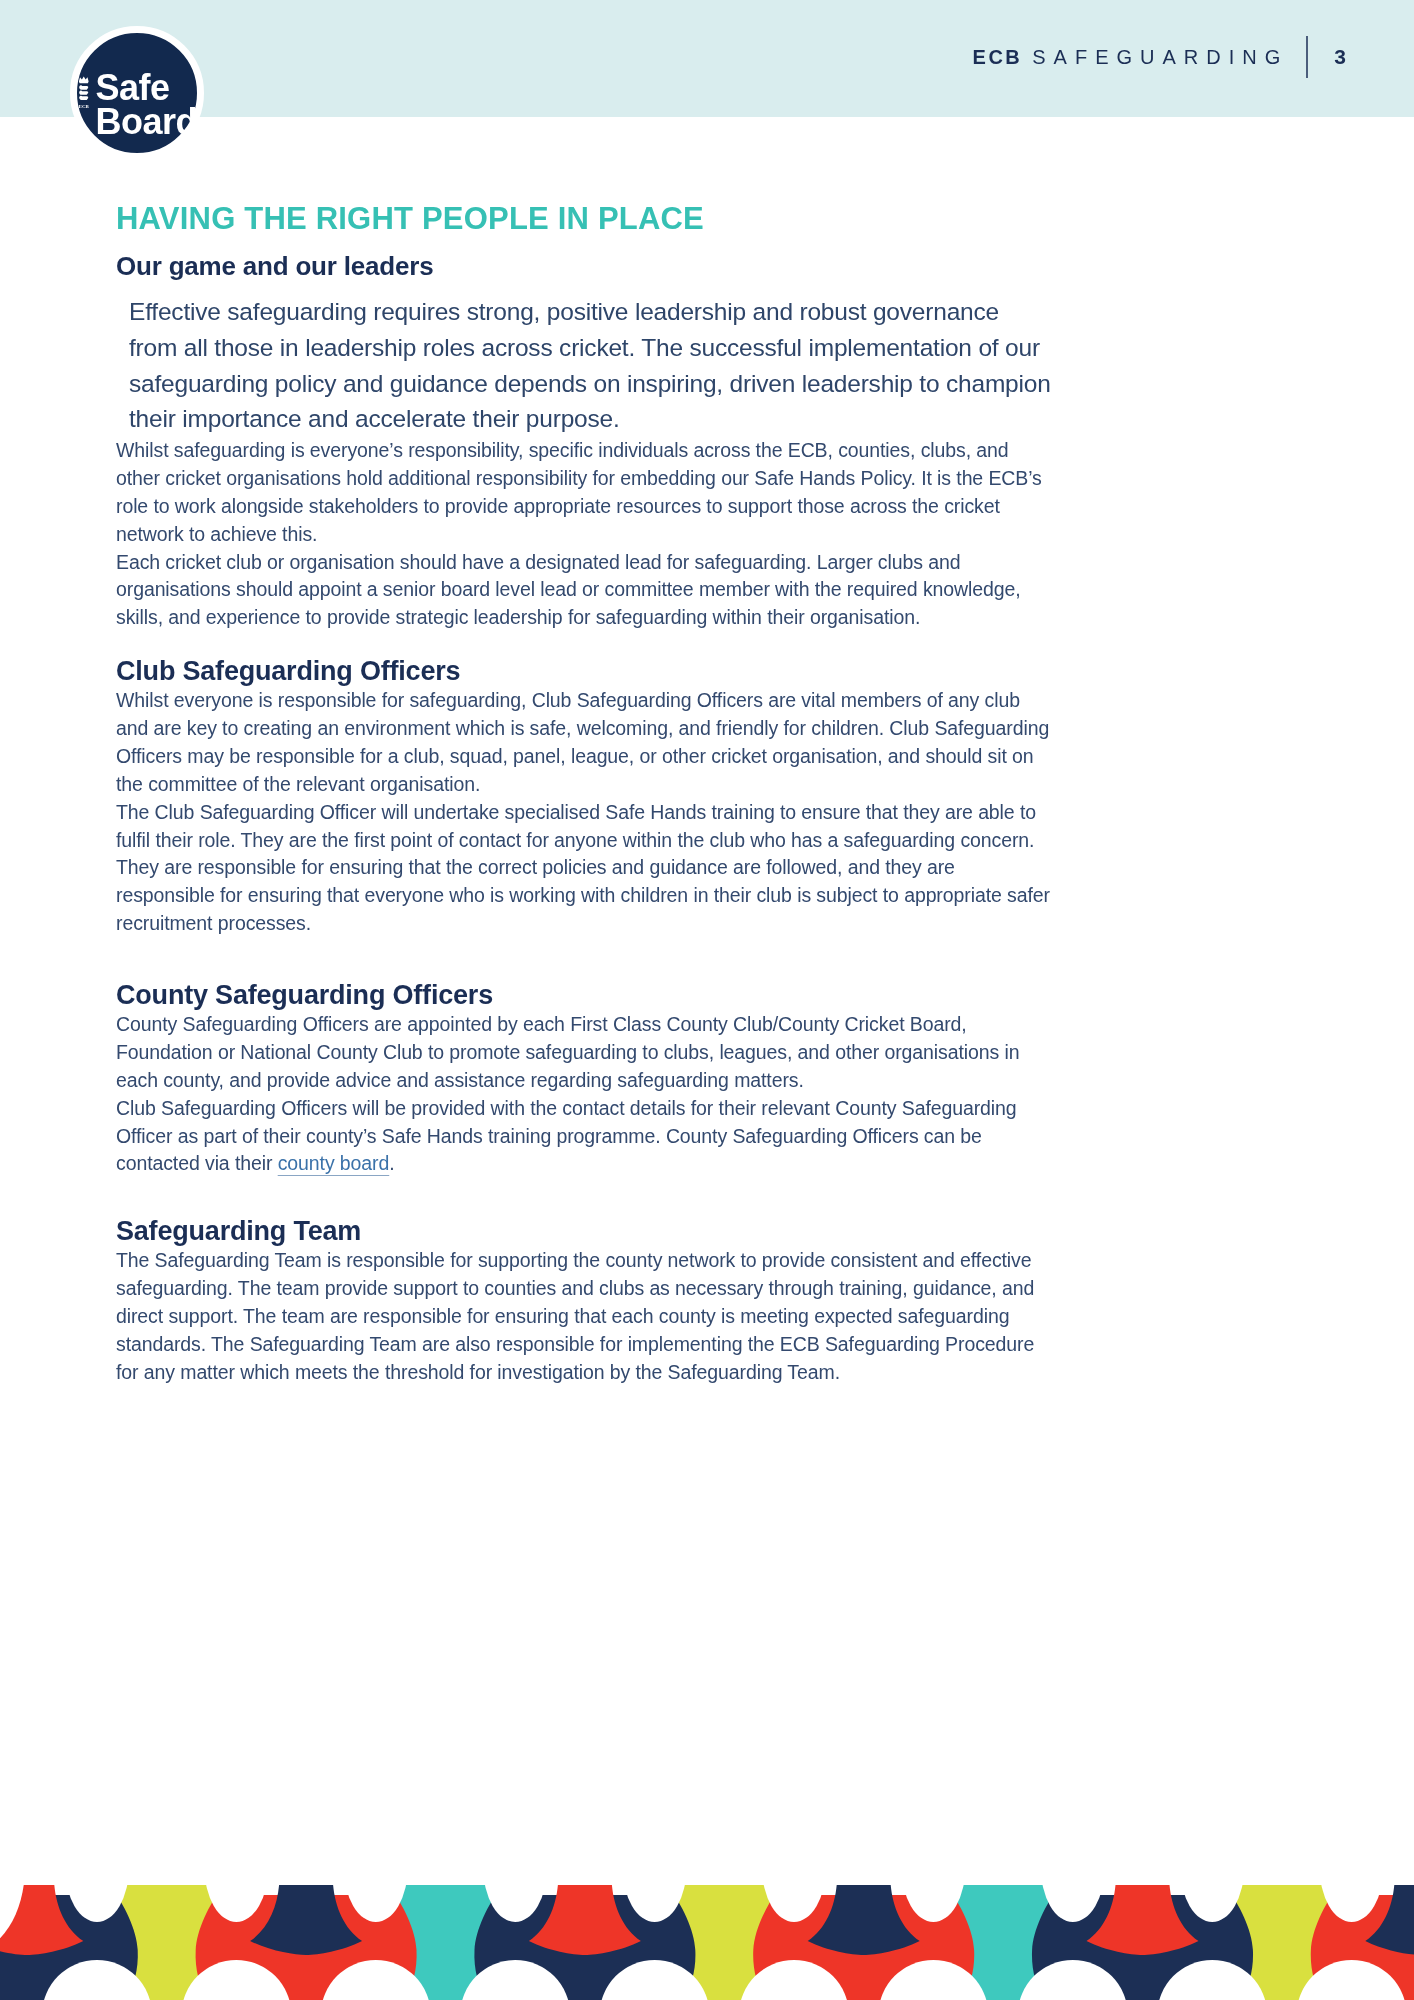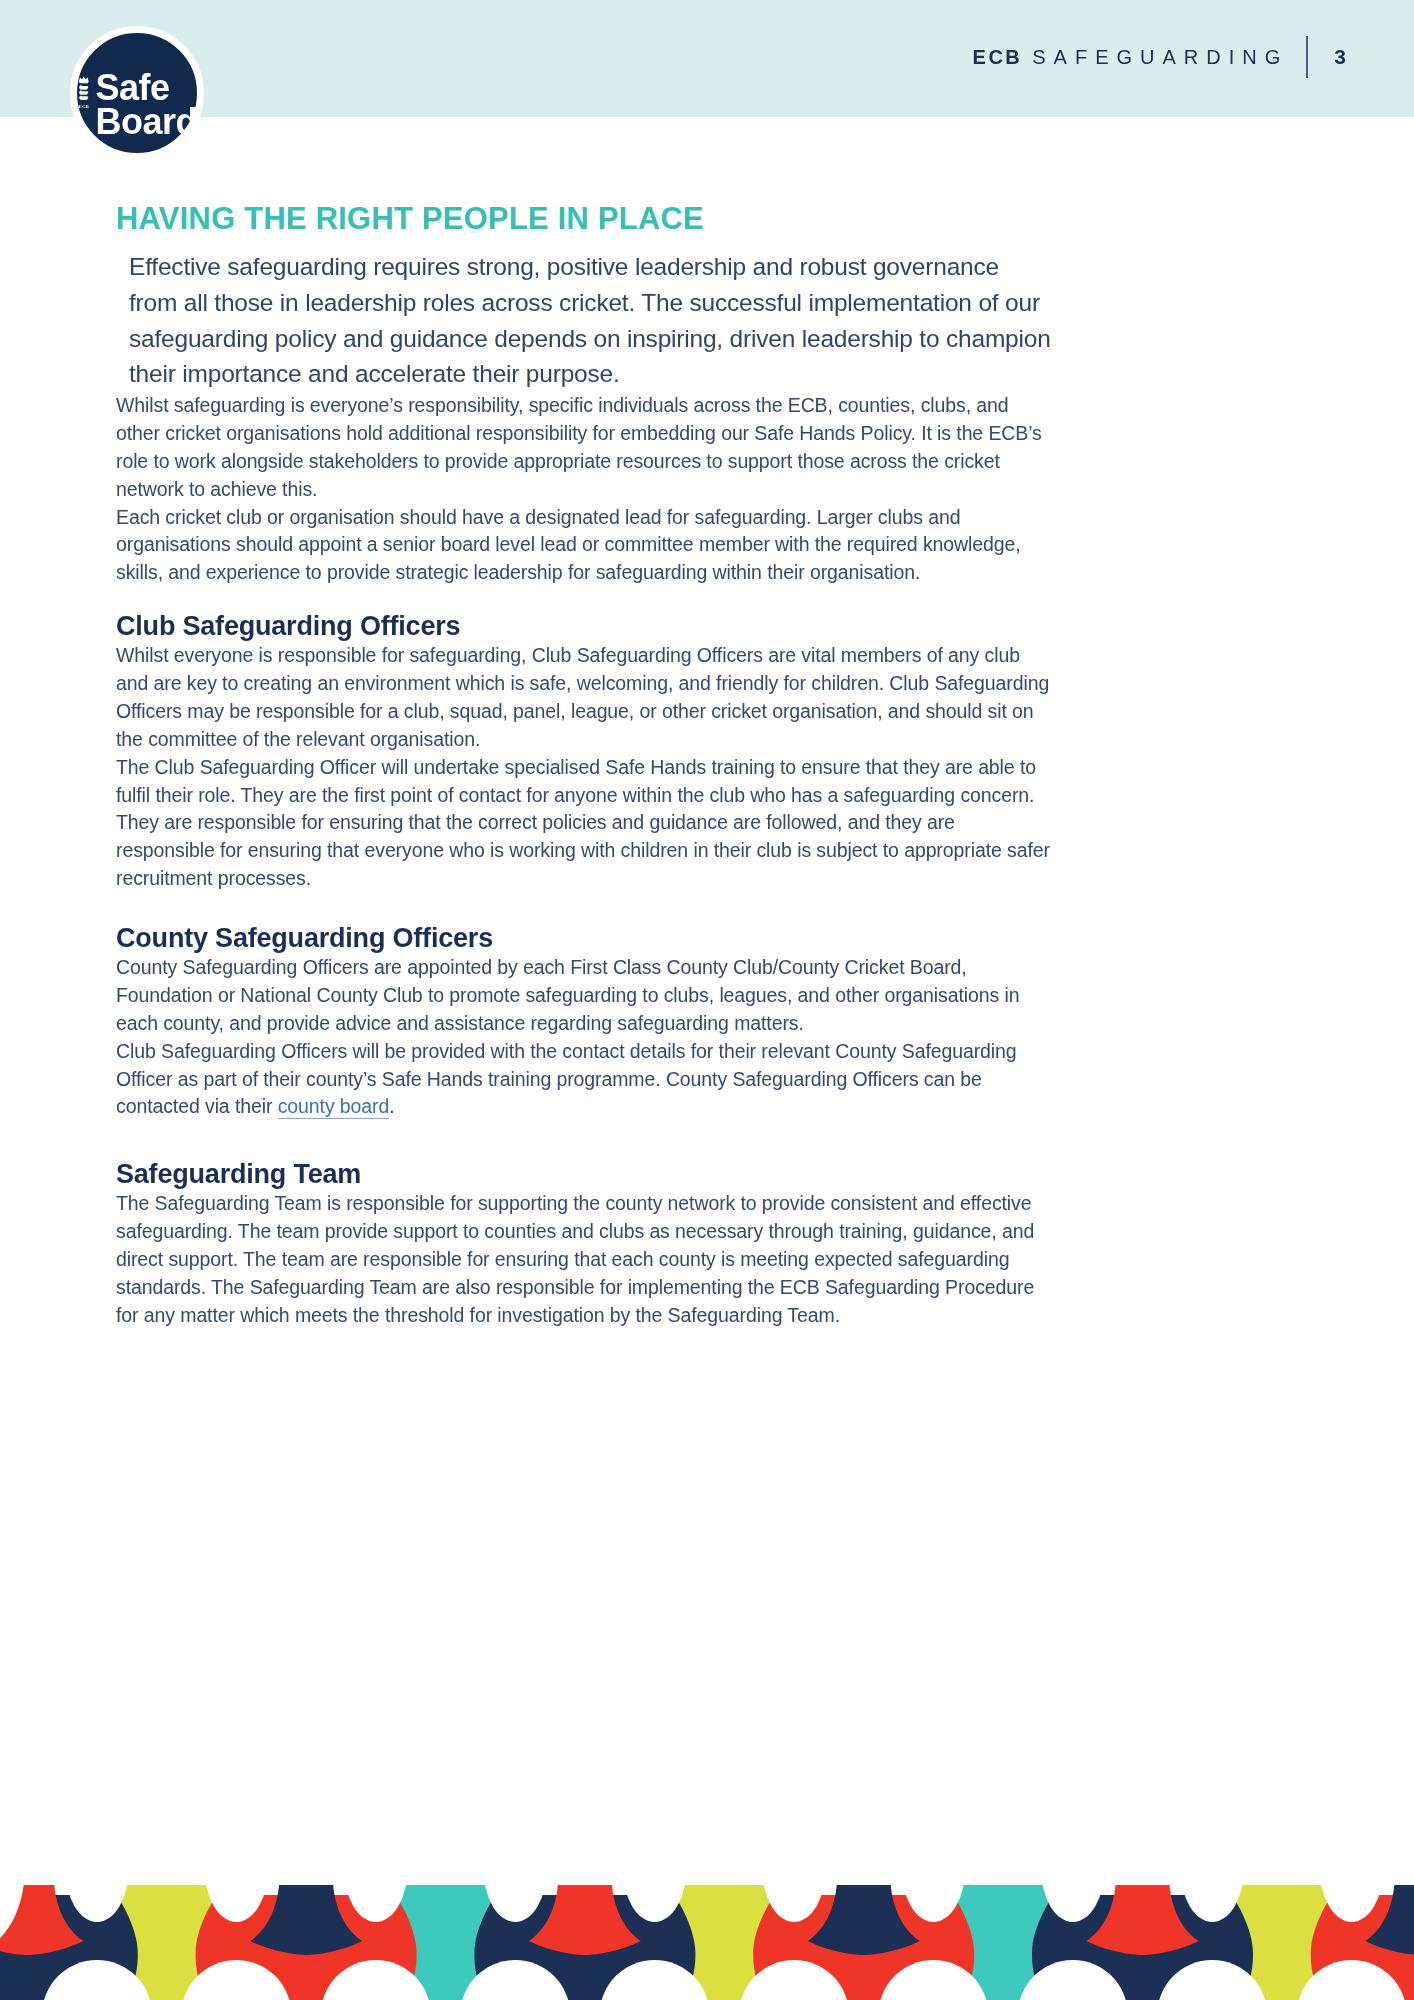--- a/index.html
+++ b/index.html
@@ -43,21 +43,21 @@
   }
   p.body{
     margin:0;font-size:19.5px;line-height:1.43;letter-spacing:-.1px;
     color:var(--body-ink2,#33496e);
   }
   .mt8{margin-top:8px;}
   .gap-big{margin-top:130px;}
   .gap-med{margin-top:48px;}
   .gap-med2{margin-top:52px;}
   .h-mt1{margin-top:24px;}
-  .h-mt2{margin-top:30px;}
+  .h-mt2{margin-top:42px;}
   .h-mt3{margin-top:38px;}
   a.doc-link{
     color:var(--link,#3b72a9);text-decoration:underline;
     text-decoration-color:#8aa6c4;text-underline-offset:5px;text-decoration-thickness:1px;
   }
   
   .footer-pattern{position:absolute;left:0;bottom:0;width:1414px;height:115px;}
   .footer-pattern svg{display:block;}
 </style>
 </head>
@@ -83,20 +83,21 @@
     <text x="18" y="88" text-anchor="middle" font-family="Liberation Serif, serif" font-size="13" font-weight="bold" fill="#fff">ECB</text>
   </svg>
   <div class="logo-text">
     <div>Safe</div>
     <div>Board</div>
   </div>
 </div>
 
 <div class="content">
   <h1 class="h-teal">HAVING THE RIGHT PEOPLE IN PLACE</h1>
+  <h2 class="h-sub">Our game and our leaders</h2>
   <p class="lead">Effective safeguarding requires strong, positive leadership and robust governance from all those in leadership roles across cricket. The successful implementation of our safeguarding policy and guidance depends on inspiring, driven leadership to champion their importance and accelerate their purpose.</p>
   <p class="body mt8">Whilst safeguarding is everyone’s responsibility, specific individuals across the ECB, counties, clubs, and other cricket organisations hold additional responsibility for embedding our Safe Hands Policy. It is the ECB’s role to work alongside stakeholders to provide appropriate resources to support those across the cricket network to achieve this.</p>
 
   <p class="body gap-big">Each cricket club or organisation should have a designated lead for safeguarding. Larger clubs and organisations should appoint a senior board level lead or committee member with the required knowledge, skills, and experience to provide strategic leadership for safeguarding within their organisation.</p>
 
   <h3 class="h-section h-mt1">Club Safeguarding Officers</h3>
   <p class="body mt8">Whilst everyone is responsible for safeguarding, Club Safeguarding Officers are vital members of any club and are key to creating an environment which is safe, welcoming, and friendly for children. Club Safeguarding Officers may be responsible for a club, squad, panel, league, or other cricket organisation, and should sit on the committee of the relevant organisation.</p>
   <p class="body gap-med">The Club Safeguarding Officer will undertake specialised Safe Hands training to ensure that they are able to fulfil their role. They are the first point of contact for anyone within the club who has a safeguarding concern. They are responsible for ensuring that the correct policies and guidance are followed, and they are responsible for ensuring that everyone who is working with children in their club is subject to appropriate safer recruitment processes.</p>
 
   <h3 class="h-section h-mt2">County Safeguarding Officers</h3>

